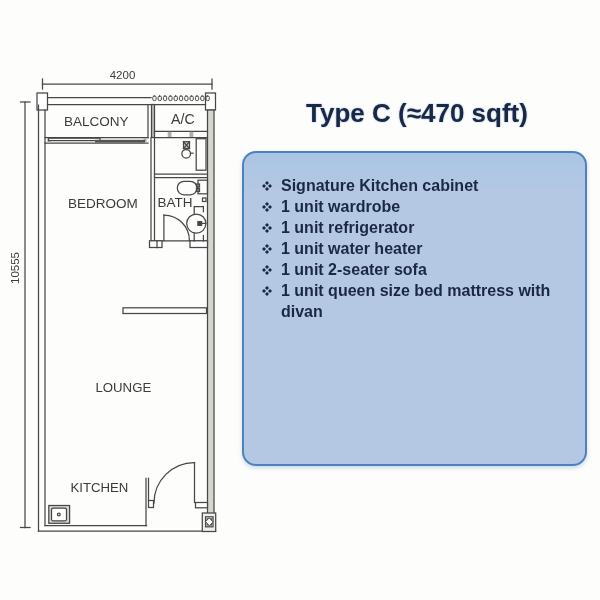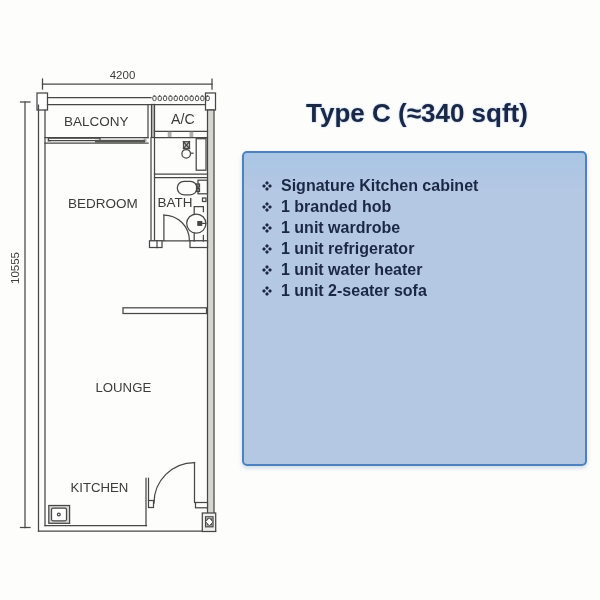--- a/index.html
+++ b/index.html
@@ -2,21 +2,21 @@
 <html><head>
 <meta charset="utf-8">
 <style>
   html,body{margin:0;padding:0;width:600px;height:600px;background:#fdfdfc;overflow:hidden;
     font-family:"Liberation Sans", sans-serif;}
   #plan{position:absolute;left:0;top:0;}
   #title{position:absolute;left:245px;top:98px;width:344px;text-align:center;
     font-weight:bold;font-size:26px;color:#1a2845;letter-spacing:0px;
     text-shadow:0 0 2px #9db9dd;}
   #panel{position:absolute;left:242px;top:151px;width:341px;height:311px;
-    border:2px solid #4f81bd;border-radius:5px;
+    border:2px solid #4f81bd;border-radius:14px;
     box-shadow:0 2px 4px rgba(110,150,200,0.35);
     background:linear-gradient(180deg,#a9c6e4 0%,#b4c7e3 12%,#b4c7e3 100%);}
   #list{position:absolute;left:0;top:22px;width:100%;}
   .li{position:relative;padding-left:37px;padding-right:8px;font-size:16px;font-weight:bold;
     color:#1a2845;line-height:21px;}
   .b{position:absolute;left:18px;top:5.5px;line-height:0;} .b svg{display:block;}
 </style>
 </head>
 <body>
 
@@ -174,48 +174,38 @@
 
     <g>
       <rect x="202.3" y="513" width="13.4" height="18.5" fill="#eeeeea"></rect>
       <rect x="205.6" y="516.8" width="7.4" height="10" fill="#ffffff"></rect>
       <rect x="206.6" y="518.2" width="5.6" height="7.4" fill="#55554f" stroke="none"></rect>
       <path d="M209.4 518 L213 521.9 209.4 525.8 205.8 521.9 Z" fill="#ffffff" stroke="#55554f" stroke-width="1"></path>
     </g>
   </g>
 </svg>
 
-<div id="title">Type C (≈340 sqft)</div>
+<div id="title">Type C (≈470 sqft)</div>
 
 <div id="panel">
 
   <div id="list">
 
     <div class="li"><span class="b">
           <svg width="10" height="10" viewBox="0 0 10 10">
             <g fill="#1a2845">
               <path d="M5 0 3 2 5 4 7 2Z"></path>
               <path d="M5 6 3 8 5 10 7 8Z"></path>
               <path d="M0 5 2 3 4 5 2 7Z"></path>
               <path d="M6 5 8 3 10 5 8 7Z"></path>
             </g>
           </svg>
         </span>Signature Kitchen cabinet</div>
 
 
-    <div class="li"><span class="b">
-          <svg width="10" height="10" viewBox="0 0 10 10">
-            <g fill="#1a2845">
-              <path d="M5 0 3 2 5 4 7 2Z"></path>
-              <path d="M5 6 3 8 5 10 7 8Z"></path>
-              <path d="M0 5 2 3 4 5 2 7Z"></path>
-              <path d="M6 5 8 3 10 5 8 7Z"></path>
-            </g>
-          </svg>
-        </span>1 branded hob</div>
 
 
     <div class="li"><span class="b">
           <svg width="10" height="10" viewBox="0 0 10 10">
             <g fill="#1a2845">
               <path d="M5 0 3 2 5 4 7 2Z"></path>
               <path d="M5 6 3 8 5 10 7 8Z"></path>
               <path d="M0 5 2 3 4 5 2 7Z"></path>
               <path d="M6 5 8 3 10 5 8 7Z"></path>
             </g>
@@ -249,16 +239,26 @@
           <svg width="10" height="10" viewBox="0 0 10 10">
             <g fill="#1a2845">
               <path d="M5 0 3 2 5 4 7 2Z"></path>
               <path d="M5 6 3 8 5 10 7 8Z"></path>
               <path d="M0 5 2 3 4 5 2 7Z"></path>
               <path d="M6 5 8 3 10 5 8 7Z"></path>
             </g>
           </svg>
         </span>1 unit 2-seater sofa</div>
 
+    <div class="li"><span class="b">
+          <svg width="10" height="10" viewBox="0 0 10 10">
+            <g fill="#1a2845">
+              <path d="M5 0 3 2 5 4 7 2Z"></path>
+              <path d="M5 6 3 8 5 10 7 8Z"></path>
+              <path d="M0 5 2 3 4 5 2 7Z"></path>
+              <path d="M6 5 8 3 10 5 8 7Z"></path>
+            </g>
+          </svg>
+        </span>1 unit queen size bed mattress with divan</div>
 
 
   </div>
 </div>
 
 </body></html>

